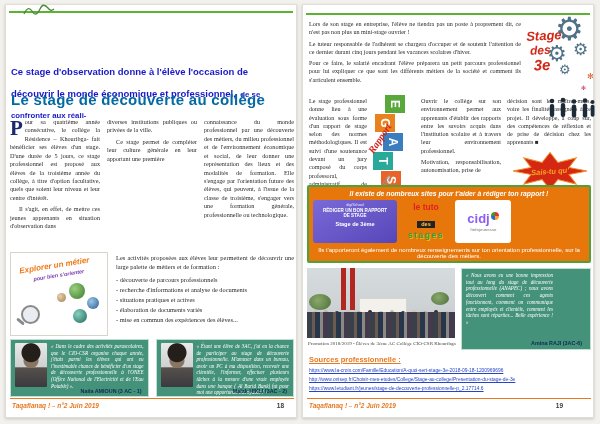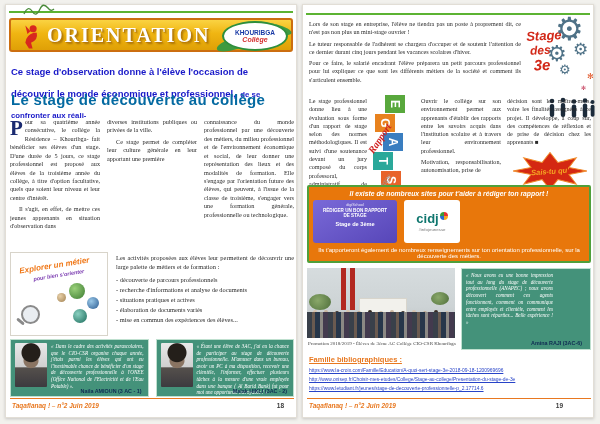--- a/index.html
+++ b/index.html
@@ -103,21 +103,21 @@
   .dg3{font-weight:bold;font-size:5.6px;display:block;margin-top:2px;}
   .tuto{width:44px;flex:none;text-align:center;line-height:1.15;}
   .tuto-1{display:block;color:#e02020;font-weight:bold;font-size:8.5px;}
   .tuto-2{display:inline-block;background:#222;color:#ffd040;font-weight:bold;font-size:5.5px;padding:0 4px;}
   .tuto-3{display:block;color:#3a9a3a;font-weight:bold;font-size:8.5px;letter-spacing:1.5px;text-shadow:1px 1px 0 #d8c020;}
   .eo{display:flex;flex-direction:column;align-items:center;gap:3px;flex:1;}
   .etud{color:#a81414;font-weight:bold;font-size:11.5px;letter-spacing:.3px;text-shadow:0 0 1px #7c0e0e;}
   .onisep{background:#111;color:#fff;font-weight:bold;font-size:10px;padding:1px 5px 2px;border-radius:2px;display:flex;align-items:center;gap:3px;}
   .oast{color:#e82020;background:#fff;font-size:8px;line-height:1.1;padding:0 1px;border-radius:1px;}
   .cidjcard{width:56px;height:43px;flex:none;background:#fff;border-radius:3px;display:flex;flex-direction:column;align-items:center;justify-content:center;line-height:1.2;}
-  .cidj{font-weight:bold;font-size:13px;color:#0f766e;display:flex;align-items:flex-start;gap:1px;}
+  .cidj{font-weight:bold;font-size:13px;color:#8b5cf6;display:flex;align-items:flex-start;gap:1px;}
   .pin{width:8px;height:8px;border-radius:50%;background:conic-gradient(#e83030 0 90deg,#f5a623 0 180deg,#2a6ad0 0 270deg,#3a9a3a 0 360deg);margin-top:1px;}
   .cidjsub{font-size:4.4px;color:#777;}
   .sites-cap{font-size:6px;color:#fff;text-align:center;margin:3px 0 0;}
   
   .gphoto{position:absolute;top:263px;left:4px;width:148px;height:70px;background:linear-gradient(180deg,#d6dcde 0%,#cdd3d5 55%,#b9bfc1 100%);overflow:hidden;}
   .pillar{position:absolute;top:0;width:5px;height:42px;background:#b22820;}
   .p1{left:34px;} .p2{left:43px;}
   .bush{position:absolute;border-radius:50%;background:radial-gradient(circle at 40% 40%,#8aa86a,#4e6e3a);}
   .bu1{width:22px;height:16px;left:2px;top:26px;} .bu2{width:18px;height:13px;right:6px;top:24px;}
   .sign{position:absolute;left:52px;top:30px;width:46px;height:18px;background:#f2f1ec;border:1px solid #d8d5cc;}
@@ -142,36 +142,20 @@
 <body>
 
 <div>
 
   <section class="page" id="pageL">
     <div class="topline" style="top:6px;"></div>
     <svg class="squiggle" width="34" height="14" viewBox="0 0 34 14">
       <path d="M2 10 q4 -9 8 -3 q4 7 8 -2 q3 -7 8 -1 q3 4 6 1" stroke="#4a8a3a" stroke-width="1.3" fill="none"></path>
     </svg>
 
-    <header class="banner">
-      <svg class="person-svg" width="24" height="27" viewBox="0 0 22 26">
-        <circle cx="14" cy="5.5" r="3.4" fill="#d8281e"></circle>
-        <path d="M6.5 2.5 L11.5 8 L8.5 10.5 Z" fill="#d8281e"></path>
-        <path d="M14.5 9.5 q-7 2 -8 9.5 l3.5 5.5 h3.5 l-1.5 -5.5 q7 -2.5 5.5 -9.5 z" fill="#d8281e"></path>
-      </svg>
-      <span class="banner-title">ORIENTATION</span>
-      <div class="badge">
-        <div class="badge-leaf leaf1"></div>
-        <div class="badge-leaf leaf2"></div>
-        <div class="badge-oval">
-          <span class="badge-l1">KHOURIBGA</span>
-          <span class="badge-l2">Collège</span>
-        </div>
-      </div>
-    </header>
 
     <p class="intro"><span class="intro-main">Ce stage d'observation donne à l'élève l'occasion de découvrir le monde économique et professionnel,</span> <span class="intro-tail">de se confronter aux réali-</span></p>
 
     <h1 class="ptitle">Le stage de découverte au collège</h1>
 
     <div class="cols">
       <div class="col">
         <p class="jt"><span class="dropcap">P</span><span>our sa quatrième année consécutive, le collège la Résidence – Khouribga- fait bénéficier ses élèves d'un stage. D'une durée de 5 jours, ce stage professionnel est proposé aux élèves de la troisième année du collège, à titre d'option facultative, quels que soient leur niveau et leur centre d'intérêt.</span></p>
         <p class="jt indent">Il s'agit, en effet, de mettre ces jeunes apprenants en situation d'observation dans</p>
       </div>
@@ -304,20 +288,25 @@
 
     <div class="sitesbox">
       <p class="sites-head">Il existe de nombreux sites pour t'aider à rédiger ton rapport !</p>
       <div class="logos">
         <div class="digicard">
           <span class="dg-brand">digiSchool</span>
           <span class="dg1">RÉDIGER UN BON RAPPORT</span>
           <span class="dg2">DE STAGE</span>
           <span class="dg3">Stage de 3ème</span>
         </div>
+        <div class="tuto">
+          <span class="tuto-1">le tuto</span>
+          <span class="tuto-2">des</span>
+          <span class="tuto-3">stages</span>
+        </div>
         <div class="cidjcard">
           <span class="cidj">
               <span>cidj</span>
               <span class="pin"></span>
             </span>
           <span class="cidjsub">#infojeunesse</span>
         </div>
       </div>
       <p class="sites-cap">Ils t'apporteront également de nombreux renseignements sur ton orientation professionnelle, sur la découverte des métiers.</p>
     </div>
@@ -332,21 +321,21 @@
       <div class="crowd"></div>
     </div>
     <p class="gcaption">Promotion 2018/2019 - Élèves de 3ème AC Collège CIO-CSR Khouribga</p>
 
     <div class="q3">
       <div class="q3photo"></div>
       <p>« Nous avons eu une bonne impression tout au long du stage de découverte professionnelle (ANAPEC) ; nous avons découvert comment ces agents fonctionnent, comment on communique entre employés et clientèle, comment les tâches sont réparties... Belle expérience ! »</p>
       <span class="q3sig">Amina RAJI (3AC-6)</span>
     </div>
 
-    <h3 class="sources-title">Famille bibliographiques :</h3>
+    <h3 class="sources-title">Sources professionnelle :</h3>
     <div class="sources">
       <a class="srclink" href="#" title="https://www.la-croix.com/Famille/Education/A-quoi-sert-stage-3e-2018-09-18-1200969696">https://www.la-croix.com/Famille/Education/A-quoi-sert-stage-3e-2018-09-18-1200969696</a>
       <a class="srclink" href="#" title="http://www.onisep.fr/Choisir-mes-etudes/College/Stage-au-college/Presentation-du-stage-de-3e">http://www.onisep.fr/Choisir-mes-etudes/College/Stage-au-college/Presentation-du-stage-de-3e</a>
       <a class="srclink" href="#" title="https://www.letudiant.fr/jeunes/stage-de-decouverte-professionnelle-p_2.17714.6">https://www.letudiant.fr/jeunes/stage-de-decouverte-professionnelle-p_2.17714.6</a>
     </div>
 
     <div class="footline"></div>
     <div class="footer">
       <span>Taqafianaq ! – n°2 Juin 2019</span>
       <span class="pnum">19</span>

